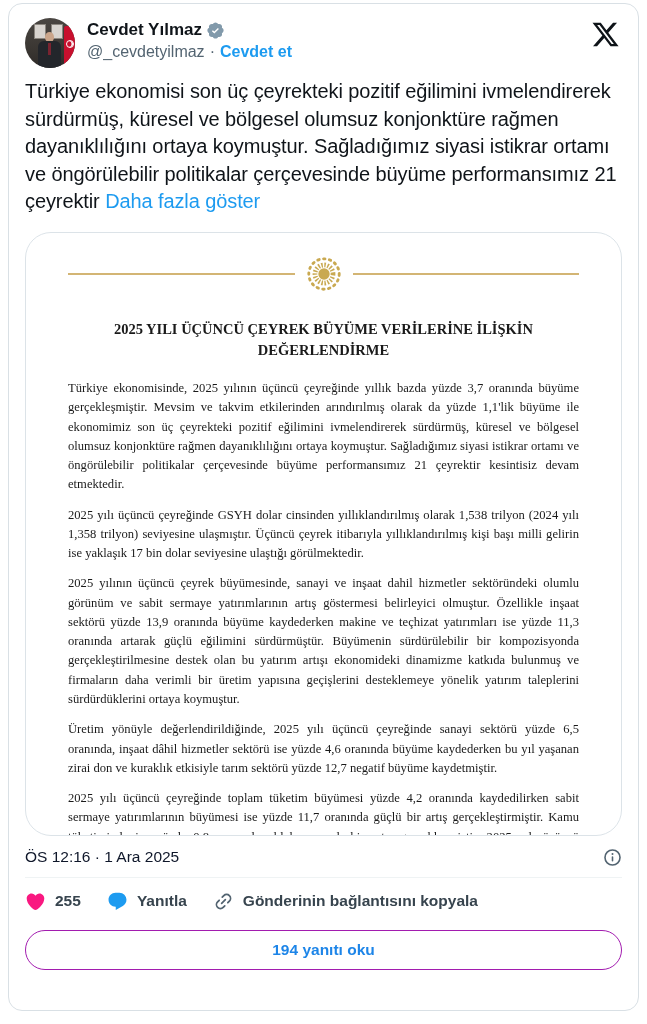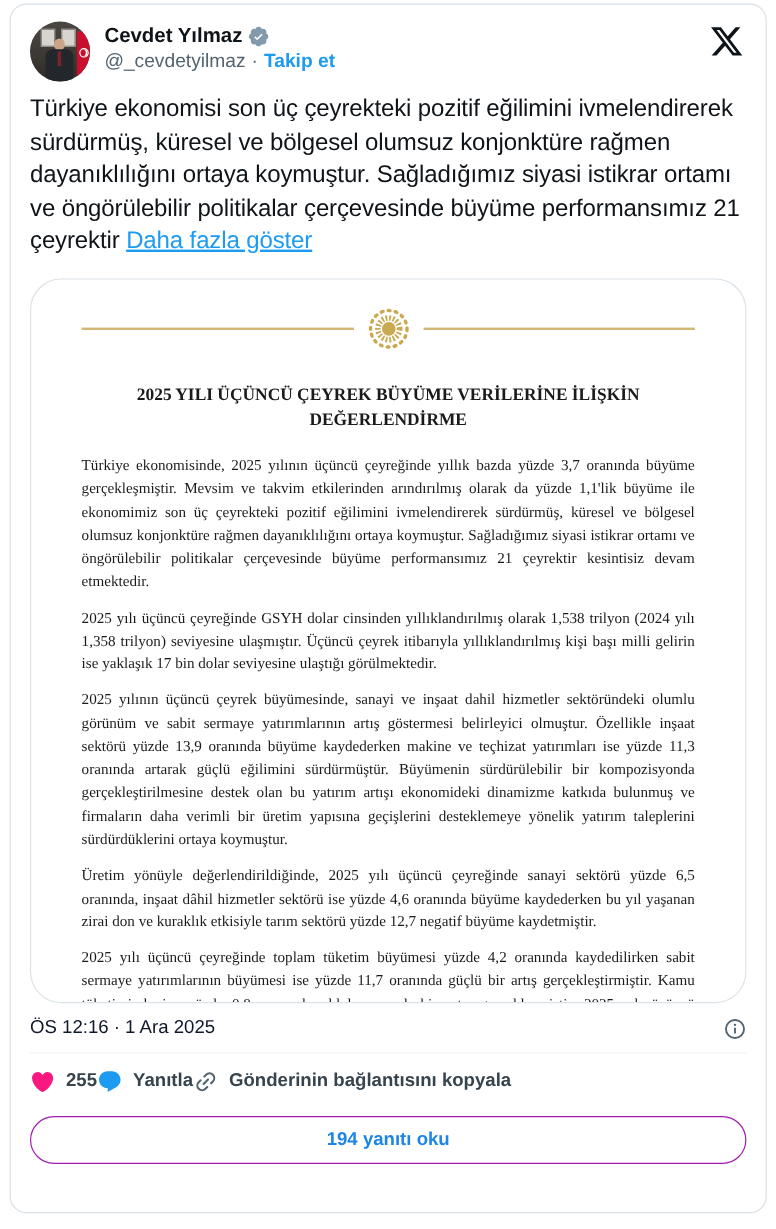--- a/index.html
+++ b/index.html
@@ -34,21 +34,21 @@
   .verified { width: 19px; height: 19px; display: inline-block; }
   .handle-row { margin-top: 3px; font-size: 16px; color: #536471; display: flex; gap: 5px; align-items: center; }
   .follow-link { color: #1d9bf0; font-weight: bold; cursor: pointer; }
   .x-logo { position: absolute; right: 18px; top: 16px; width: 29px; height: 29px; cursor: pointer; }
 
   
   .tweet-text {
     padding: 10px 16px 4px 16px; font-size: 20px; line-height: 1.38; color: #0f1419;
     letter-spacing: -0.1px;
   }
-  .show-more { color: #1d9bf0; cursor: pointer; text-decoration: underline; }
+  .show-more { color: #1d9bf0; cursor: pointer; }
 
   
   .doc-card {
     margin: 12px 16px 0 16px; background: #ffffff; border: 1px solid #dce3e8;
     border-radius: 26px; height: 604px; overflow: hidden; cursor: pointer;
     padding: 20px 42px 8px 42px;
   }
   .doc-rule { display: flex; align-items: center; gap: 10px; margin: 2px 0 14px 0; }
   .doc-rule .line { flex: 1; height: 2px; background: #d3b574; }
   .seal { width: 38px; height: 38px; flex: 0 0 auto; }
@@ -62,21 +62,21 @@
   }
 
   
   .meta-row {
     display: flex; justify-content: space-between; align-items: center;
     padding: 12px 16px 10px 16px; color: #0f172a; font-size: 15.5px;
   }
   .info-icon { width: 19px; height: 19px; cursor: pointer; }
   .divider { height: 1px; background: #eff3f4; margin: 0 16px; }
 
-  .actions-row { display: flex; align-items: center; padding: 13px 16px 6px 16px; }
+  .actions-row { display: flex; align-items: center; gap: 26px; padding: 13px 16px 6px 16px; }
   .action { display: flex; align-items: center; gap: 9px; cursor: pointer; }
   .action .label { font-size: 15.5px; font-weight: bold; color: #37444e; }
   .icon-20 { width: 21px; height: 21px; display: block; }
 
   .read-replies {
     display: block; margin: 12px 16px 0 16px; width: calc(100% - 32px); height: 40px;
     border: 1px solid #a21caf; border-radius: 9999px; background: #ffffff;
     font-family: "Liberation Sans", sans-serif; font-size: 15.5px; font-weight: bold;
     color: #1d85e8; cursor: pointer;
   }
@@ -99,21 +99,21 @@
       <div class="name-row">
         <span class="display-name">Cevdet Yılmaz</span>
         <svg class="verified" viewBox="0 0 24 24">
           <path fill="#829aab" d="M22.25 12c0-1.43-.88-2.67-2.19-3.34.46-1.39.2-2.9-.81-3.91s-2.52-1.27-3.91-.81C14.67 2.63 13.43 1.75 12 1.75s-2.67.88-3.34 2.19c-1.39-.46-2.9-.2-3.91.81s-1.27 2.52-.81 3.91C2.63 9.33 1.75 10.57 1.75 12s.88 2.67 2.19 3.34c-.46 1.39-.2 2.9.81 3.91s2.52 1.27 3.91.81c.67 1.31 1.91 2.19 3.34 2.19s2.67-.88 3.34-2.19c1.39.46 2.9.2 3.91-.81s1.27-2.52.81-3.91c1.31-.67 2.19-1.91 2.19-3.34z"></path>
           <path fill="#ffffff" d="M10.52 15.93l-3.1-3.1 1.27-1.27 1.83 1.83 4.51-4.51 1.27 1.27-5.78 5.78z"></path>
         </svg>
       </div>
       <div class="handle-row">
         <span>@_cevdetyilmaz</span>
         <span>·</span>
-        <span class="follow-link">Takip et</span>
+        <span class="follow-link">Cevdet et</span>
       </div>
     </div>
     <svg class="x-logo" viewBox="0 0 24 24">
       <path fill="#0f1419" d="M18.244 2.25h3.308l-7.227 8.26 8.502 11.24H16.17l-5.214-6.817L4.99 21.75H1.68l7.73-8.835L1.254 2.25H8.08l4.713 6.231 5.451-6.231zm-1.161 17.52h1.833L7.084 4.126H5.117l11.966 15.644z"></path>
     </svg>
   </div>
 
   <div class="tweet-text">
     <span>Türkiye ekonomisi son üç çeyrekteki pozitif eğilimini ivmelendirerek sürdürmüş, küresel ve bölgesel olumsuz konjonktüre rağmen dayanıklılığını ortaya koymuştur. Sağladığımız siyasi istikrar ortamı ve öngörülebilir politikalar çerçevesinde büyüme performansımız 21 çeyrektir </span><span class="show-more">Daha fazla göster</span>
   </div>

